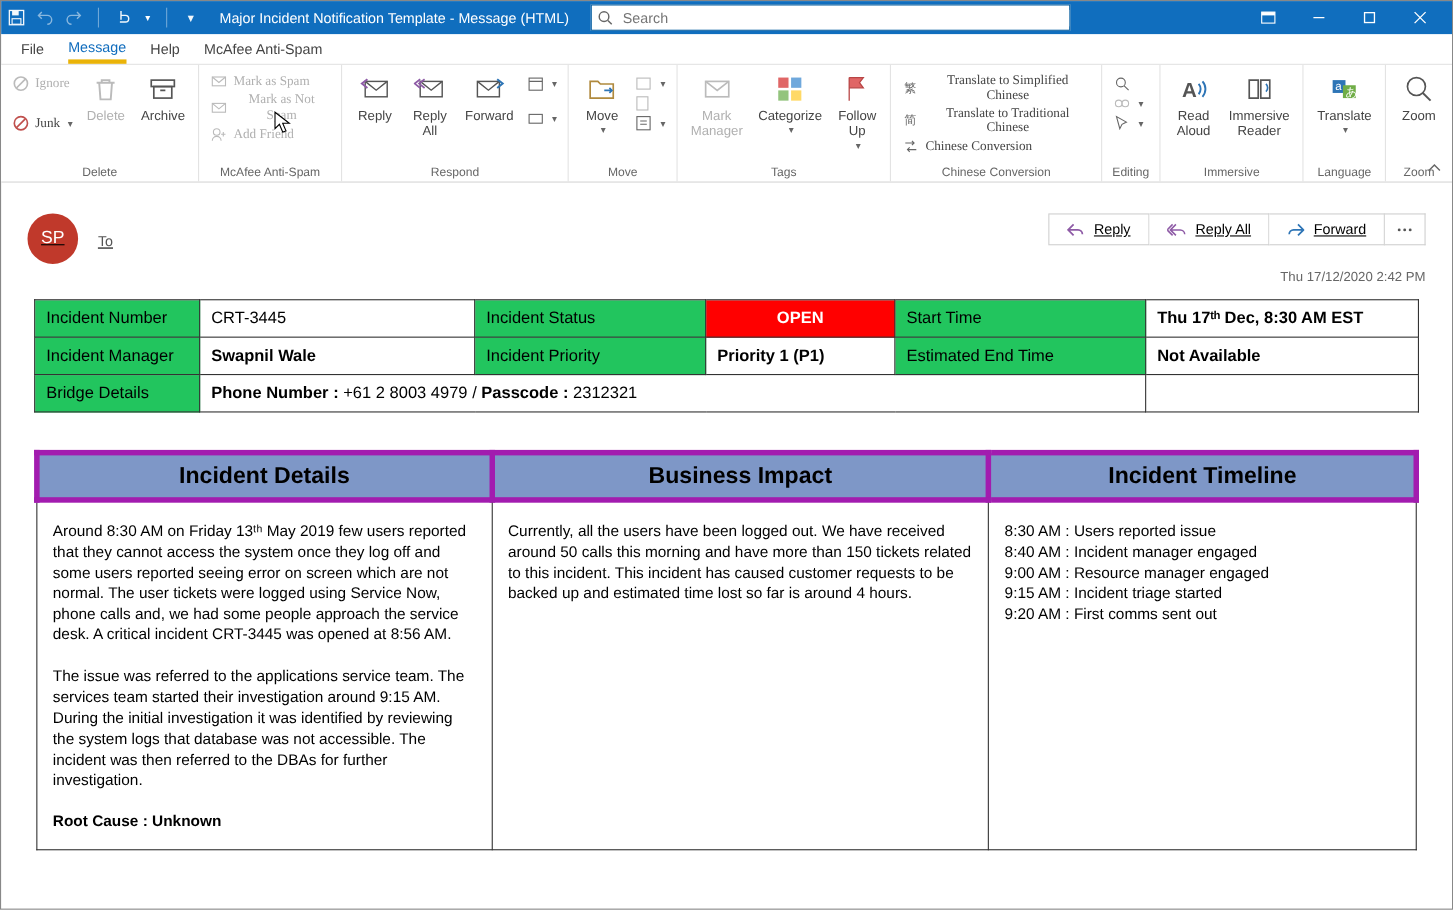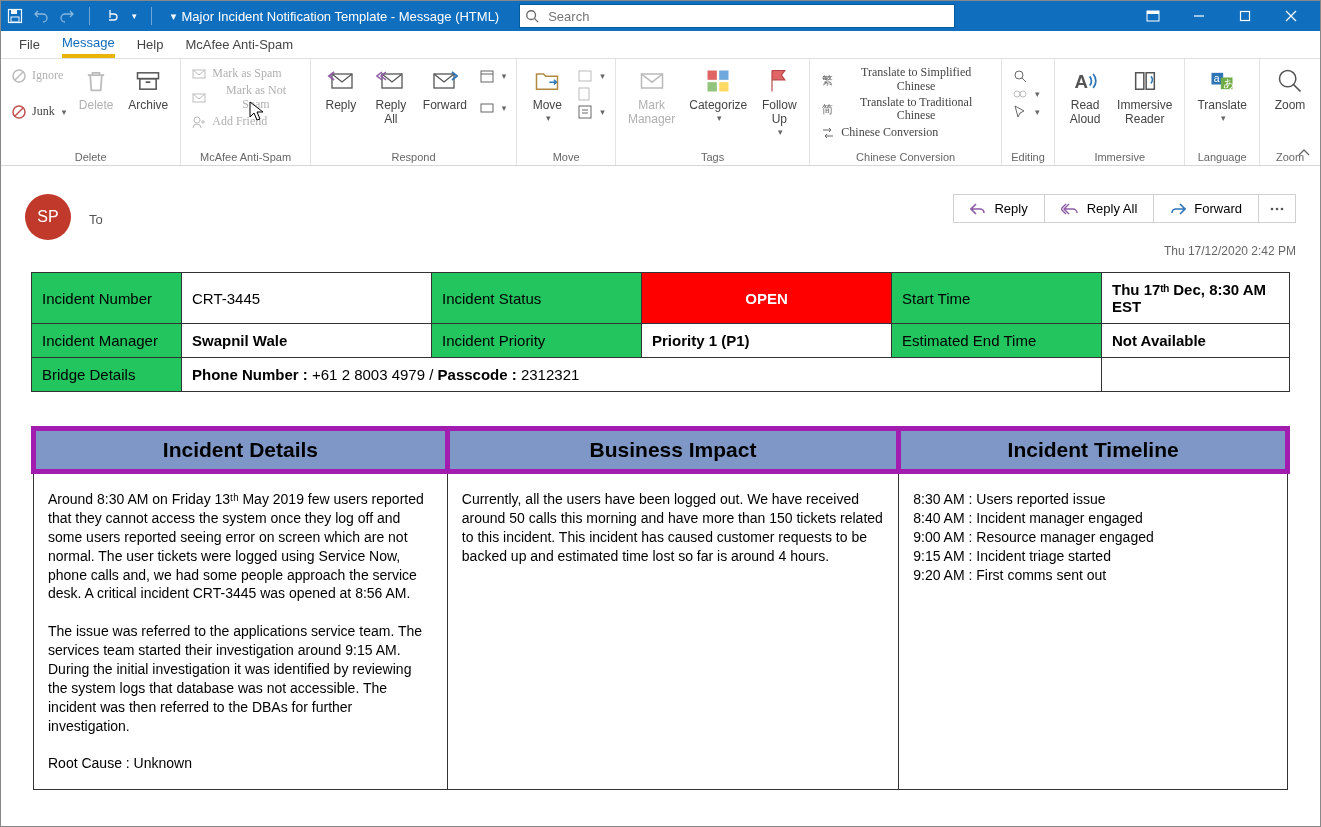--- a/index.html
+++ b/index.html
@@ -3,21 +3,21 @@
 <meta charset="utf-8">
 <style>
 * { box-sizing: border-box; margin: 0; padding: 0; }
 body { font-family: "Segoe UI", Tahoma, sans-serif; font-size: 12px; background: #fff; width: 1321px; height: 827px; overflow: hidden; border: 1px solid #888; }
 
 
 .titlebar { height: 30px; background: #106ebe; color: #fff; display: flex; align-items: center; padding: 0 6px; }
 .titlebar .qa { display: flex; align-items: center; gap: 10px; }
 .titlebar .qa-icon { width: 16px; height: 16px; display: inline-flex; align-items: center; justify-content: center; opacity: 0.95; }
 .titlebar .sep { width: 1px; height: 18px; background: rgba(255,255,255,.4); margin: 0 4px; }
-.titlebar .title { font-size: 13px; white-space: nowrap; }
+.titlebar .title { margin-left: 18px; font-size: 13px; white-space: nowrap; }
 .titlebar .search-wrap { margin-left: 20px; display: flex; align-items: center; background: #fff; border: 1px solid #005a9e; height: 24px; width: 436px; }
 .titlebar .search-wrap .sicon { width: 24px; display:flex; align-items:center; justify-content:center; color:#555; }
 .titlebar .search-wrap input { border:none; outline:none; flex:1; font-size:13px; color:#555; padding: 0 4px; }
 .titlebar .win-ctrls { margin-left: auto; display:flex; gap:0; }
 .titlebar .win-btn { width: 46px; height: 30px; display:flex; align-items:center; justify-content:center; }
 
 
 .menubar { height: 28px; display:flex; align-items:center; gap:22px; padding: 0 18px; border-bottom: 1px solid #e1e1e1; font-size: 13px; color:#444; }
 .menubar .mitem { padding: 4px 0; cursor: default; }
 .menubar .mitem.active { color:#0f6cbd; border-bottom: 4px solid #eab308; font-weight:400; }
@@ -32,40 +32,40 @@
 .rbtn .ric { width:32px; height:32px; display:flex; align-items:center; justify-content:center; margin-bottom:2px; }
 .rbtn.small { flex-direction:row; min-width:auto; gap:5px; align-items:center; padding:1px 2px; font-size:12px; }
 .rbtn.small .ric { width:16px; height:16px; margin:0; }
 .vstack { display:flex; flex-direction:column; gap:0;font-family:Liberation Serif, serif; }
 .drop-caret { font-size:9px; margin-left:2px; color:#666; }
 .ribbon .collapse { position:absolute; right:6px; bottom:4px; width:20px; height:16px; display:flex; align-items:center; justify-content:center; color:#666; }
 
 
 .msghdr { padding: 14px 24px 8px; }
 .msghdr .subj { font-size: 22px; color:#333; font-weight:400; }
-.msghdr .row2 { display:flex; align-items:flex-start; margin-top: 14px; }
+.msghdr .row2 { display:flex; align-items:flex-start; margin-top: 14px; text-decoration: underline; }
 .avatar { width:46px; height:46px; border-radius:50%; background:#c0392b; color:#fff; display:flex; align-items:center; justify-content:center; font-size:16px; }
 .msghdr .tofield { margin-left: 18px; margin-top: 18px; font-size:13px; color:#555; }
 .msghdr .rbtns { margin-left:auto; display:flex; gap:0; }
 .actbtn { border:1px solid #d0d0d0; padding: 6px 16px; display:flex; align-items:center; gap:8px; font-size:13px; background:#fff; cursor:default; }
 .actbtn + .actbtn { border-left:none; }
 .msghdr .date { text-align:right; font-size:12px; color:#666; margin-top:4px; }
 
 
 .emailbody { padding: 6px 30px 10px; }
 .etable { width:100%; border-collapse: collapse; }
 .etable td, .etable th { border:1px solid #333; padding: 8px 10px; font-size:15px; text-align:left; vertical-align:middle; }
 .etable .header-row td { background:#7e97c7; color:#000; font-size:21px; font-weight:bold; text-align:center; padding:7px; }
 .etable .lbl { background:#22c55e; font-weight:normal; width: 150px; }
 .etable .open { background:#f00; color:#fff; font-weight:bold; text-align:center; }
 
 .dtable { width:100%; border-collapse: collapse; margin-top: 34px; table-layout:fixed; }
 .dtable th { background:#7e97c7; border:5px solid #a21caf; font-size:21px; font-weight:bold; padding:7px; }
 .dtable td { border:1px solid #333; padding: 16px 14px; font-size:14px; vertical-align:top; line-height:1.35; }
-.dtable .rc { font-weight:normal; }
+.dtable .rc { font-weight:bold; }
 
 svg { display:block; }
 </style>
 </head>
 <body>
 
 <div class="titlebar">
   <div class="qa">
     <span class="qa-icon">
         <svg width="16" height="16" viewBox="0 0 16 16">
@@ -525,22 +525,22 @@
   <div class="date">Thu 17/12/2020 2:42 PM</div>
 </div>
 
 <div class="emailbody">
   <table class="etable">
     <tbody>
     <tr>
       <td class="lbl">Incident Number</td>
       <td style="width:250px">CRT-3445</td>
       <td class="lbl" style="width:210px">Incident Status</td>
-      <td class="open" style="width:250px">OPEN</td>
-      <td class="lbl" style="width:210px">Start Time</td>
+      <td class="open" style="width:172px">OPEN</td>
+      <td class="lbl" style="width:228px">Start Time</td>
       <td style="font-weight:bold"><span>Thu 17ᵗʰ Dec, 8:30 AM EST</span></td>
 
     </tr>
     <tr>
       <td class="lbl">Incident Manager</td>
       <td style="font-weight:bold">Swapnil Wale</td>
       <td class="lbl">Incident Priority</td>
       <td style="font-weight:bold">Priority 1 (P1)</td>
       <td class="lbl">Estimated End Time</td>
       <td style="font-weight:bold">Not Available</td>

